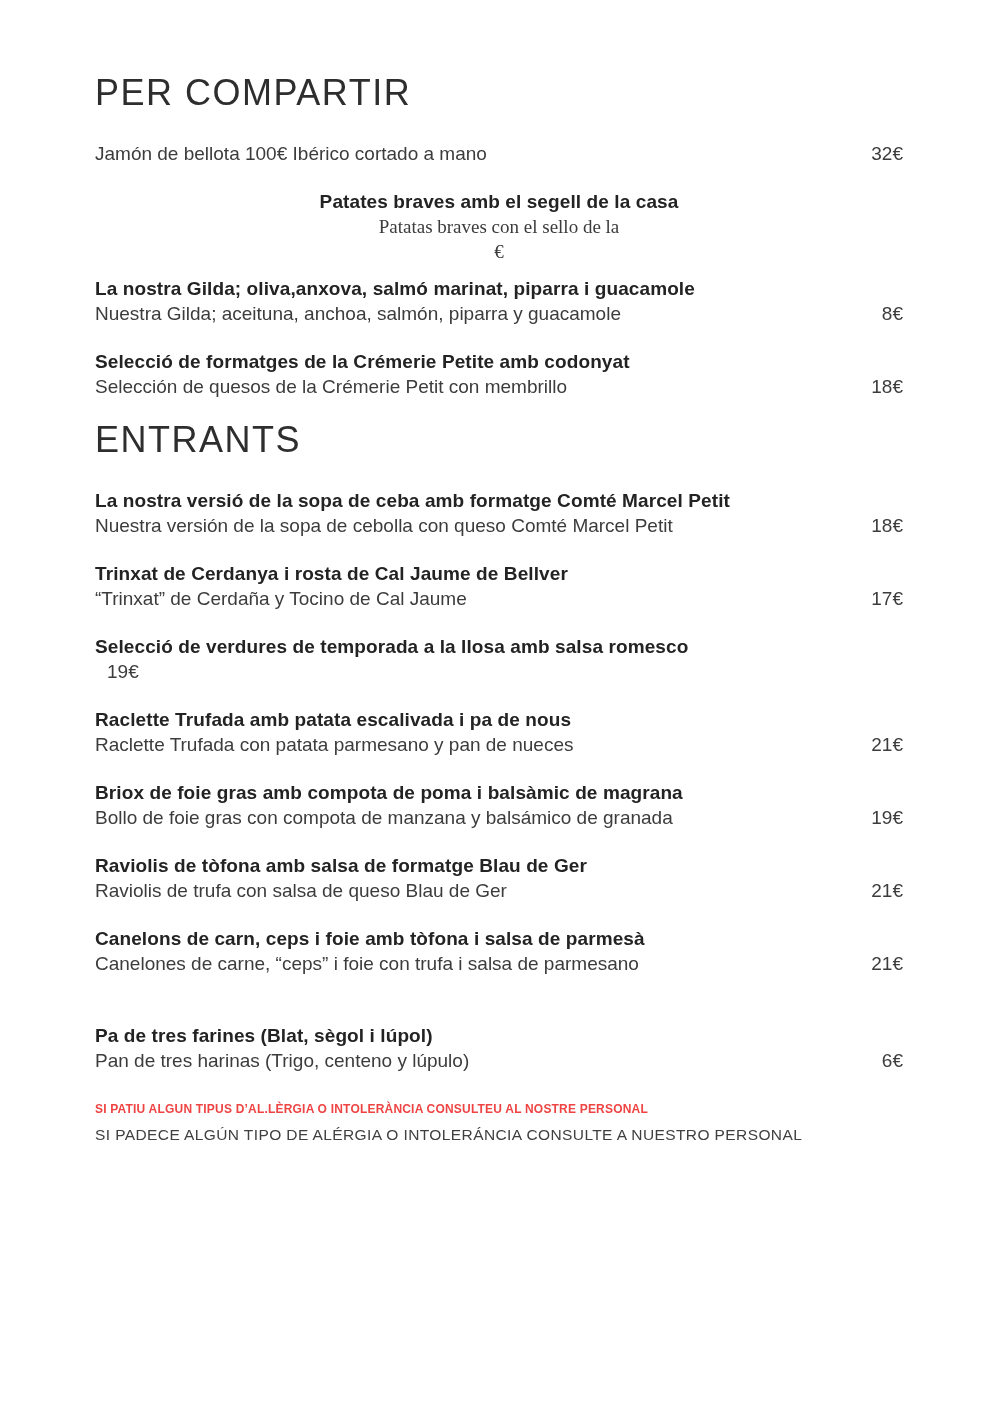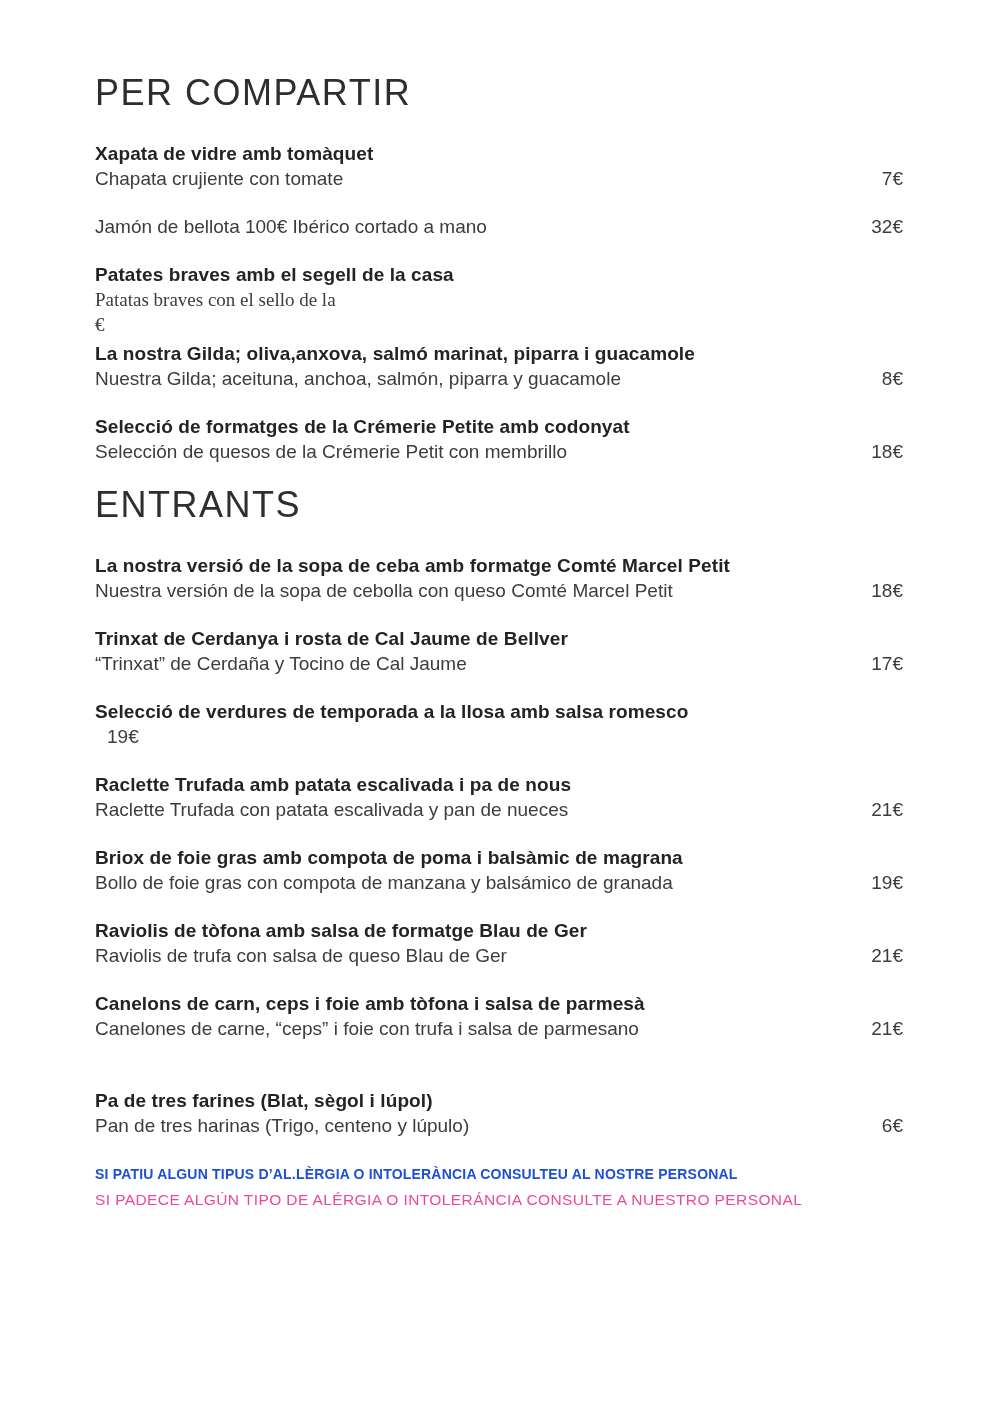--- a/index.html
+++ b/index.html
@@ -41,52 +41,45 @@
     align-items: baseline;
   }
   .item-desc { font-size: 19px; line-height: 25px; color: #3c3c3c; }
   .item-price {
     font-size: 19px;
     line-height: 25px;
     color: #3c3c3c;
     white-space: nowrap;
     padding-left: 12px;
   }
-  .item-no-gap { margin-bottom: 4px; }
+  .item-no-gap { margin-bottom: 12px; text-align: center; }
   .item-spaced { margin-top: 47px; }
   .allergy-notice { margin-top: 1px; }
   .allergy-line-ca {
     font-weight: 700;
-    font-size: 14px;
+    font-size: 12px;
     line-height: 26px;
     letter-spacing: 0.2px;
-    color: #1d4ed8;
+    color: #ef4444;
   }
   .allergy-line-es {
     font-size: 15.5px;
     line-height: 26px;
     letter-spacing: 0.4px;
-    color: #ec4899;
+    color: #404040;
   }
 </style>
 </head>
 <body>
 
 <div class="page">
 
   <div class="section">
     <div class="section-heading">PER COMPARTIR</div>
 
-    <div class="item">
-      <div class="item-title">Xapata de vidre amb tomàquet</div>
-      <div class="item-row">
-        <span class="item-desc">Chapata crujiente con tomate</span>
-        <span class="item-price">7€</span>
-      </div>
-    </div>
 
     <div class="item">
       <div class="item-row">
         <span class="item-desc">Jamón de bellota 100€ Ibérico cortado a mano</span>
         <span class="item-price">32€</span>
       </div>
     </div>
 
     <div class="item item-no-gap">
       <div class="item-title">Patates braves amb el segell de la casa</div>
@@ -133,21 +126,21 @@
     <div class="item">
       <div class="item-title">Selecció de verdures de temporada a la llosa amb salsa romesco</div>
       <div class="item-row">
         <span class="item-price">19€</span>
       </div>
     </div>
 
     <div class="item">
       <div class="item-title">Raclette Trufada amb patata escalivada i pa de nous</div>
       <div class="item-row">
-        <span class="item-desc">Raclette Trufada con patata escalivada y pan de nueces</span>
+        <span class="item-desc">Raclette Trufada con patata parmesano y pan de nueces</span>
         <span class="item-price">21€</span>
       </div>
     </div>
 
     <div class="item">
       <div class="item-title">Briox de foie gras amb compota de poma i balsàmic de magrana</div>
       <div class="item-row">
         <span class="item-desc">Bollo de foie gras con compota de manzana y balsámico de granada</span>
         <span class="item-price">19€</span>
       </div>

